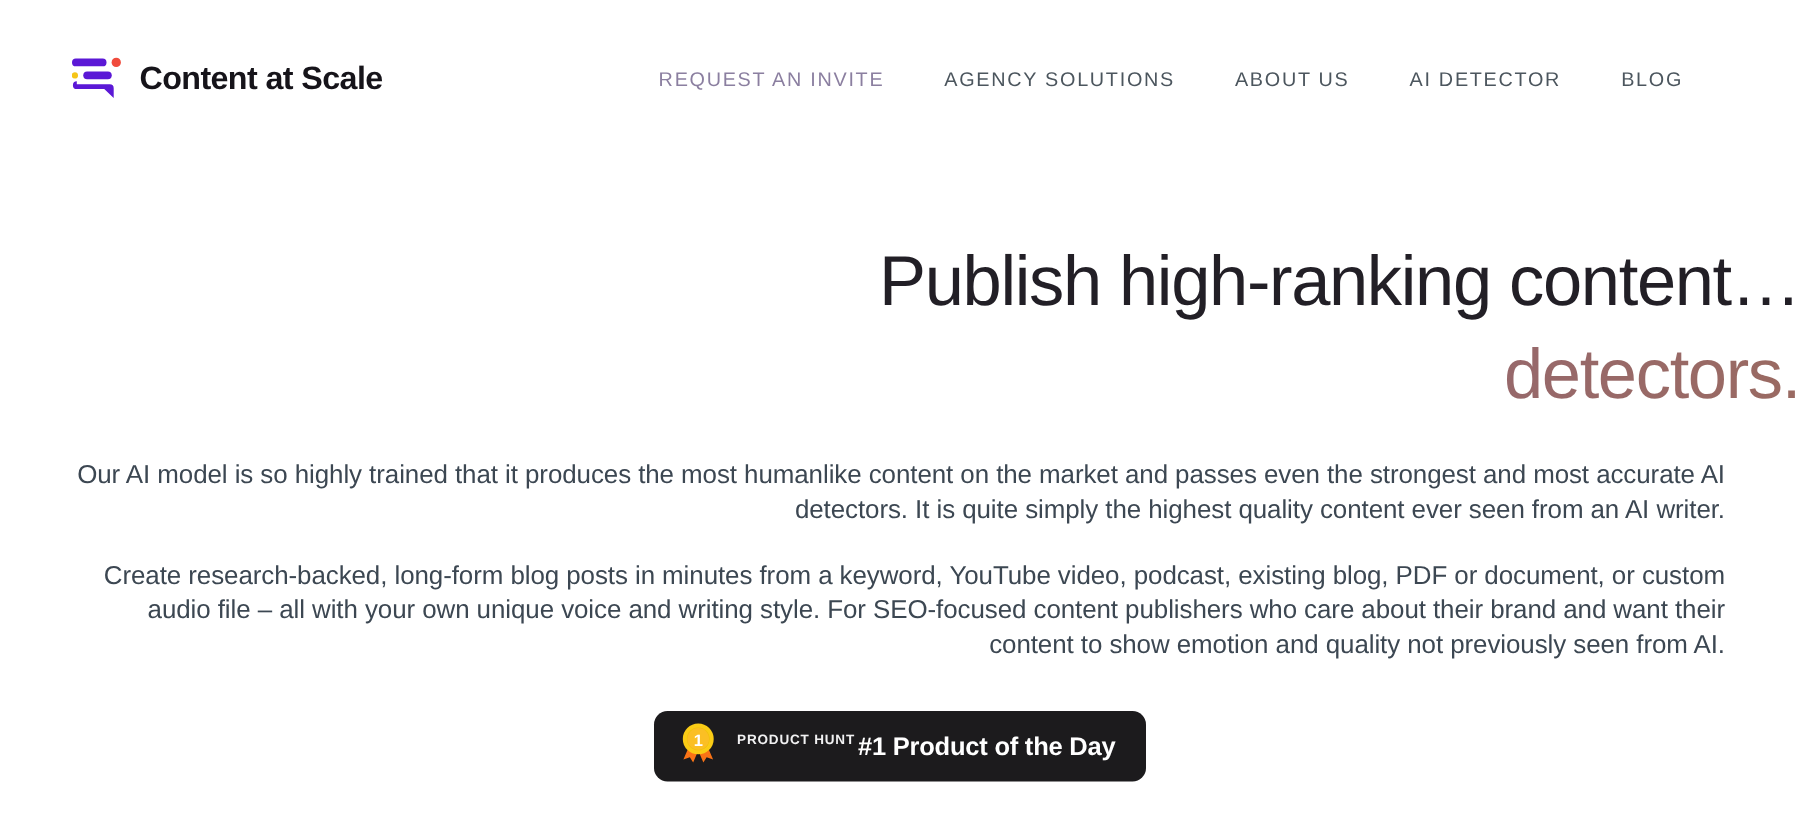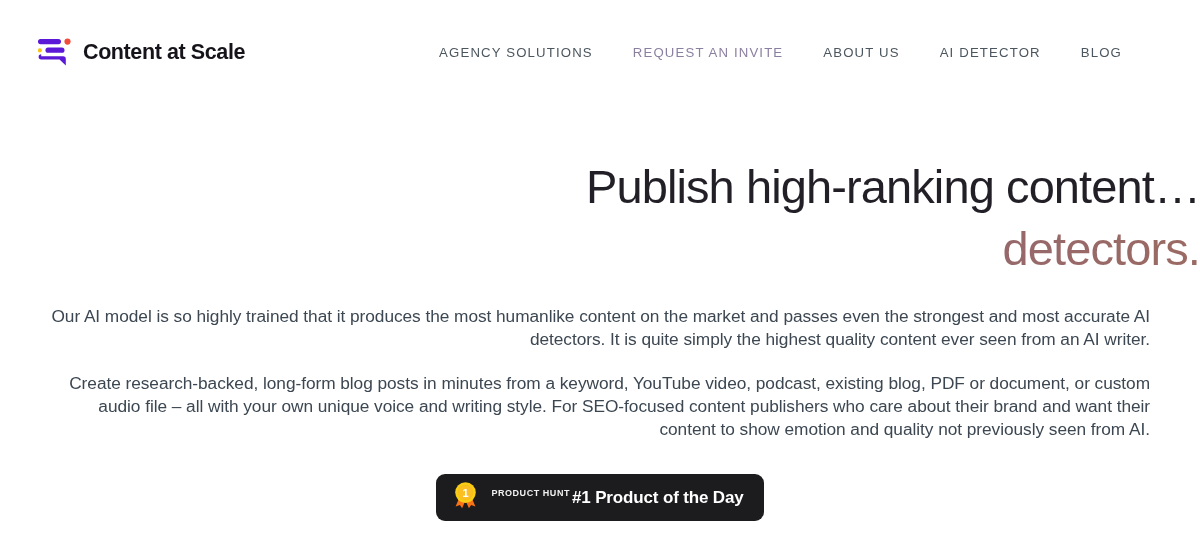--- a/index.html
+++ b/index.html
@@ -14,21 +14,21 @@
     color: #2f3a42;
     overflow: hidden;
     -webkit-font-smoothing: antialiased;
   }
 
   
   .site-header {
     height: 104px;
     display: flex;
     align-items: center;
-    padding: 0 40px 0 38px;
+    padding: 0 40px 0 48px;
     box-sizing: border-box;
   }
 
   .brand {
     display: flex;
     align-items: center;
     gap: 11px;
     text-decoration: none;
   }
 
@@ -151,22 +151,22 @@
         <circle cx="29.5" cy="4.6" r="3.1" fill="#f04b3c"></circle>
         <circle cx="1.9" cy="13.3" r="2.1" fill="#f5c518"></circle>
         <rect x="7.5" y="10.6" width="19" height="5.2" rx="2.6" fill="#5b18d6"></rect>
         <path d="M3.2 19.2 H25.2 a2.6 2.6 0 0 1 2.6 2.6 v6.6 l-6.3 -6.0 H3.2 a2.6 2.6 0 0 1 0 -5.2 z" fill="#5b18d6"></path>
       </svg>
     </span>
     <span class="brand-name">Content at Scale</span>
   </a>
 
   <nav class="main-nav">
+    <a class="nav-link is-muted" href="#">REQUEST AN INVITE</a>
     <a class="nav-link" href="#">AGENCY SOLUTIONS</a>
-    <a class="nav-link is-muted" href="#">REQUEST AN INVITE</a>
     <a class="nav-link" href="#">ABOUT US</a>
     <a class="nav-link" href="#">AI DETECTOR</a>
     <a class="nav-link" href="#">BLOG</a>
   </nav>
 
 </header>
 
 <main class="hero">
 
   <h1 class="hero-title">

